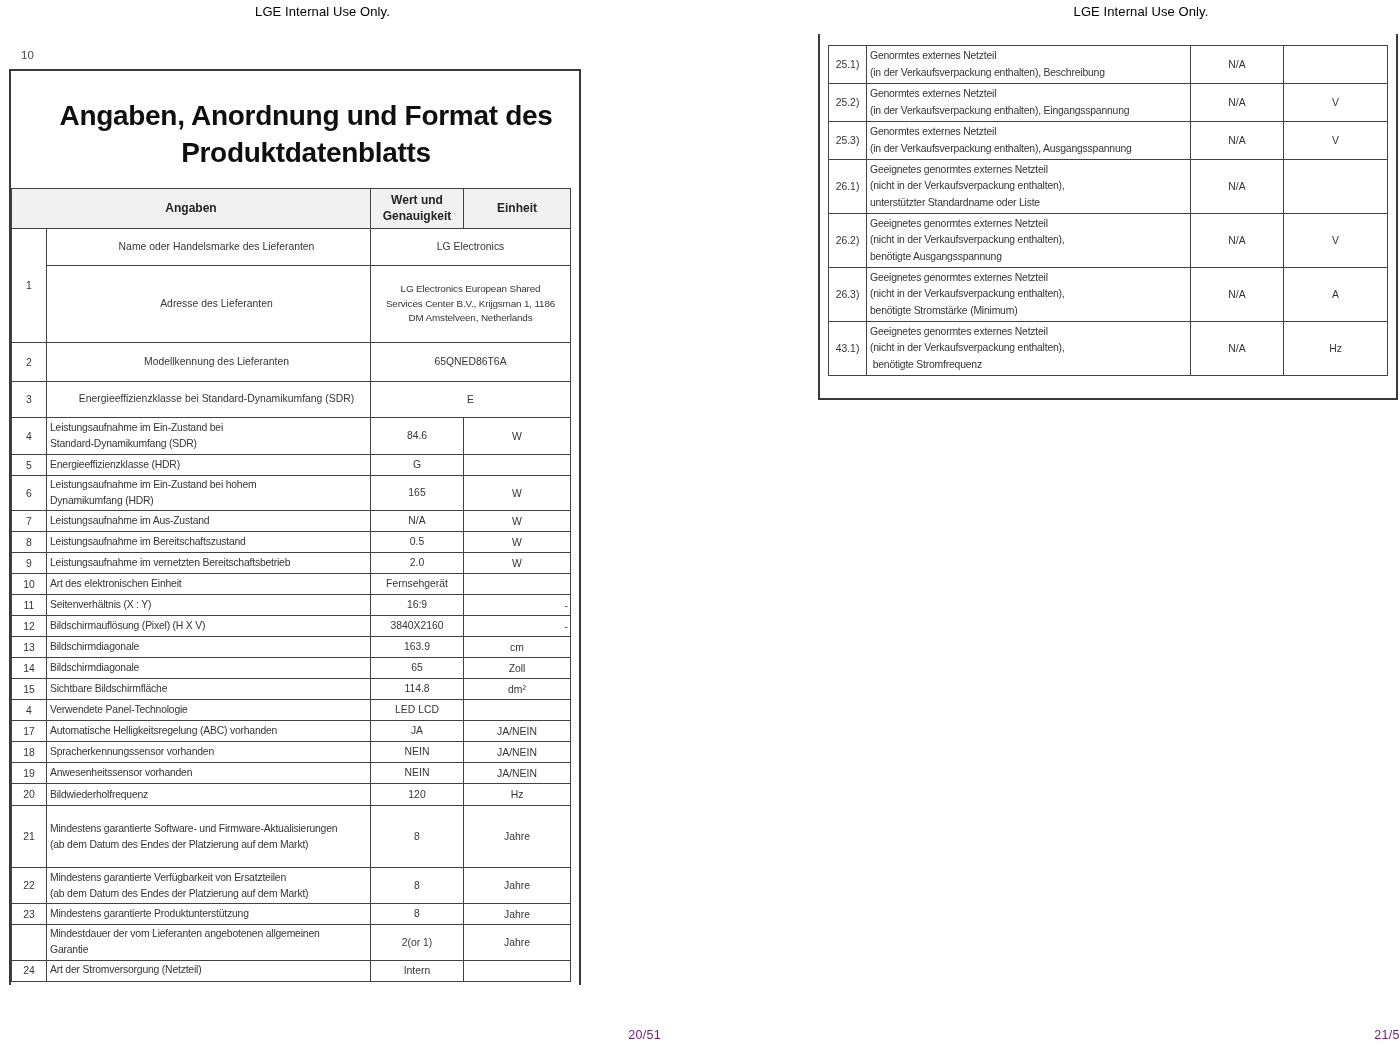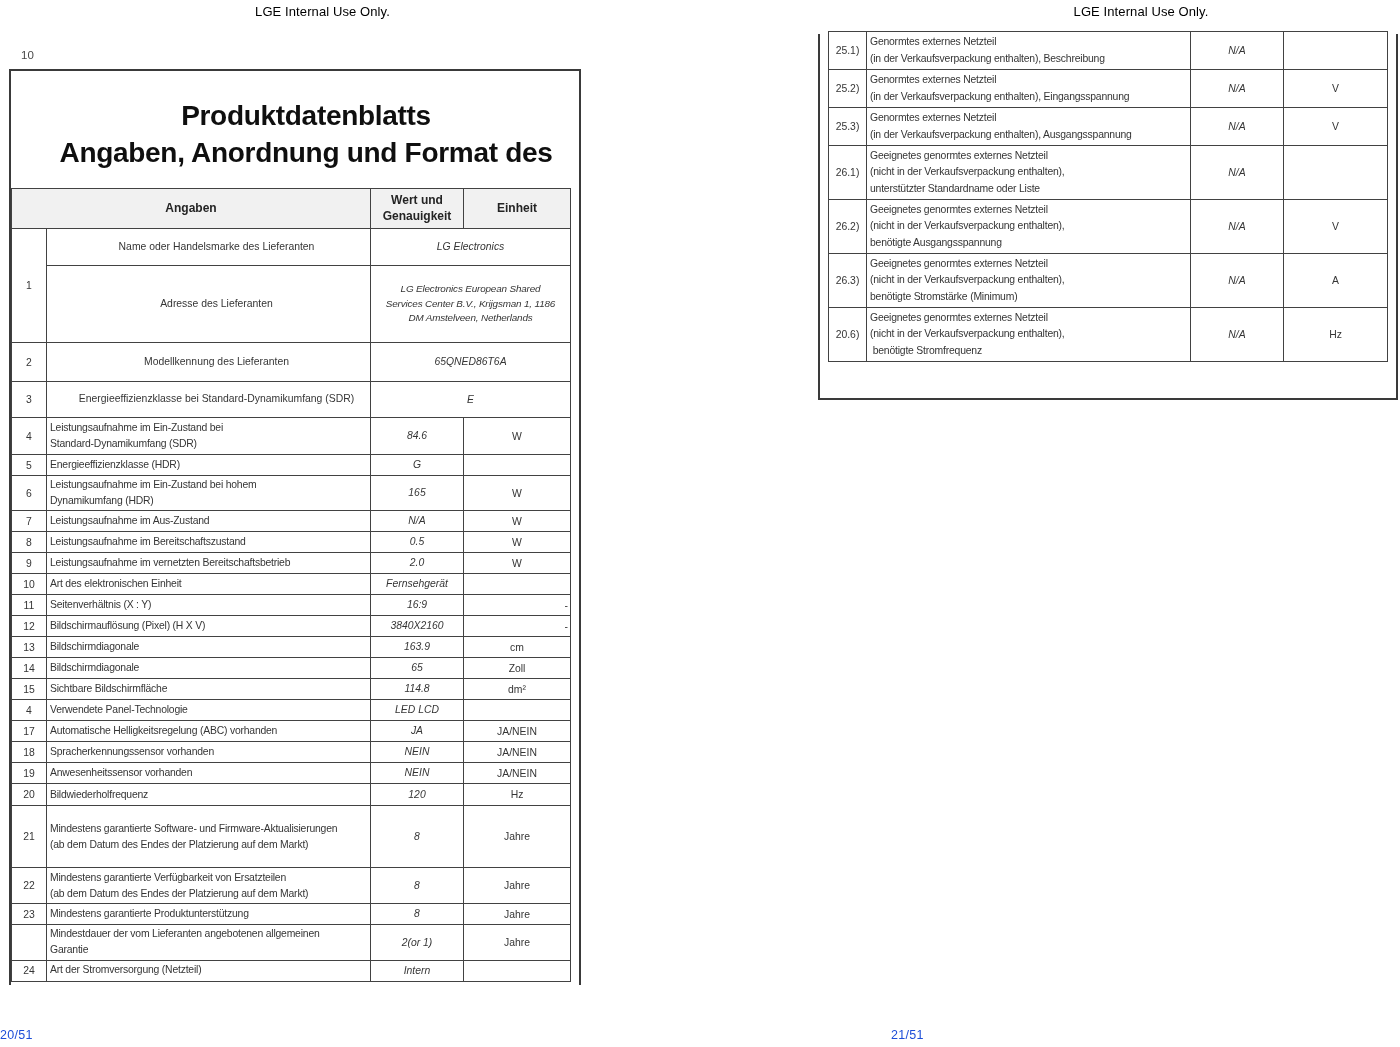--- a/index.html
+++ b/index.html
@@ -28,55 +28,55 @@
     border-bottom:2px solid var(--frame,#3a3a3a);
   }
   .doc-title {
     margin-top:26px; padding-left:22px; text-align:center;
     font-size:28px; font-weight:bold; line-height:37px;
     color:#0f0f0f; letter-spacing:-0.3px;
   }
 
   table.fiche { position:absolute; border-collapse:collapse; table-layout:fixed; }
   .left-table  { left:11px;  top:188px; width:559px; }
-  .right-table { left:828px; top:31px;  width:559px; }
+  .right-table { left:828px; top:45px;  width:559px; }
 
   table.fiche th, table.fiche td {
     border:1px solid var(--grid,#424242);
     box-sizing:border-box; overflow:hidden;
     font-size:10.4px; color:#353535; padding:1px 3px;
     vertical-align:middle;
   }
   table.fiche th {
     background:var(--headbg,#f1f1f1);
     font-weight:bold; font-size:12px; color:#242424; line-height:1.3;
   }
   td.num   { text-align:center; padding:1px 1px; }
   td.label { text-align:left; white-space:pre-line; line-height:1.55; padding-left:4px; letter-spacing:-0.2px; }
   td.label.center { text-align:center; padding-left:19px; letter-spacing:0; }
-  td.value { text-align:center; white-space:pre-line; line-height:1.5;font-style:italic; }
+  td.value { text-align:center; white-space:pre-line; line-height:1.5; }
   td.value.multiline { font-size:9.9px; letter-spacing:-0.15px; }
   td.unit  { text-align:center; }
   td.unit.right { text-align:right; padding-right:2px; }
 
-  .footer { position:absolute; top:1028px; font-size:12.5px; color:#1d4ed8; text-align:left; letter-spacing:0.3px; }
+  .footer { position:absolute; top:1028px; font-size:12.5px; color:#701a75; text-align:right; letter-spacing:0.3px;margin-left:16px; }
   .ftr-left  { left:0px;   width:645px; }
   .ftr-right { left:891px; width:500px; }
 </style>
 </head>
 <body style="--frame: #3a3a3a; --grid: #424242; --headbg: #f1f1f1; --text: #333333;">
 
 <div class="running-header hdr-left">LGE Internal Use Only.</div>
 <div class="running-header hdr-right">LGE Internal Use Only.</div>
 <div class="page-marker">10</div>
 
 <div class="sheet-box left-box">
   <div class="doc-title">
+    <div>Angaben, Anordnung und Format des</div>
     <div>Produktdatenblatts</div>
-    <div>Angaben, Anordnung und Format des</div>
   </div>
 </div>
 
 <table class="fiche left-table">
   <colgroup>
       <col style="width:35px">
       <col style="width:324px">
       <col style="width:93px">
       <col style="width:107px">
     </colgroup>
@@ -298,21 +298,21 @@
       </tr>
       <tr style="height: 54px;">
         <td class="num">26.3)</td>
         <td class="label">Geeignetes genormtes externes Netzteil
 (nicht in der Verkaufsverpackung enthalten),
 benötigte Stromstärke (Minimum)</td>
         <td class="value">N/A</td>
         <td class="unit">A</td>
       </tr>
       <tr style="height: 54px;">
-        <td class="num">20.6)</td>
+        <td class="num">43.1)</td>
         <td class="label">Geeignetes genormtes externes Netzteil
 (nicht in der Verkaufsverpackung enthalten),
 &nbsp;benötigte Stromfrequenz</td>
         <td class="value">N/A</td>
         <td class="unit">Hz</td>
       </tr>
     </tbody>
 </table>
 
 <div class="footer ftr-left">20/51</div>

